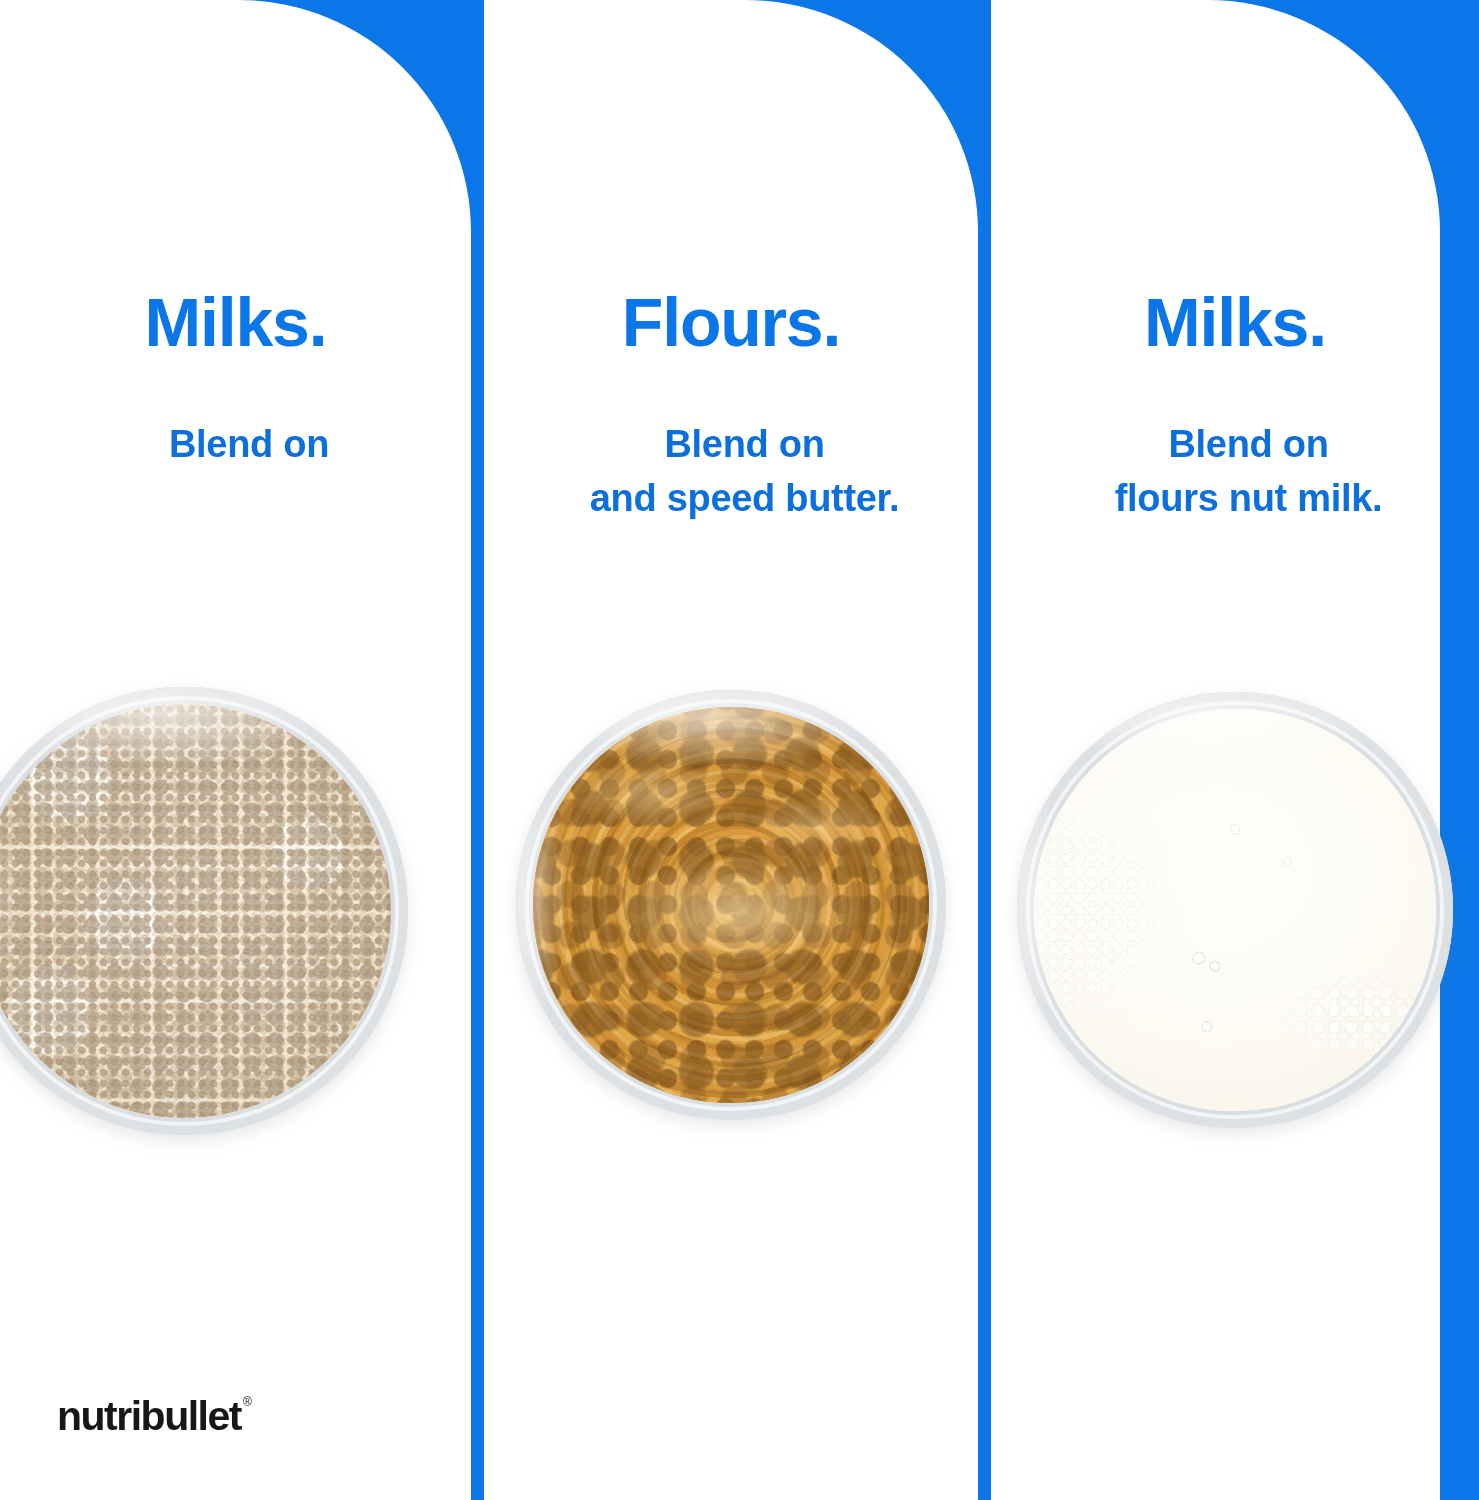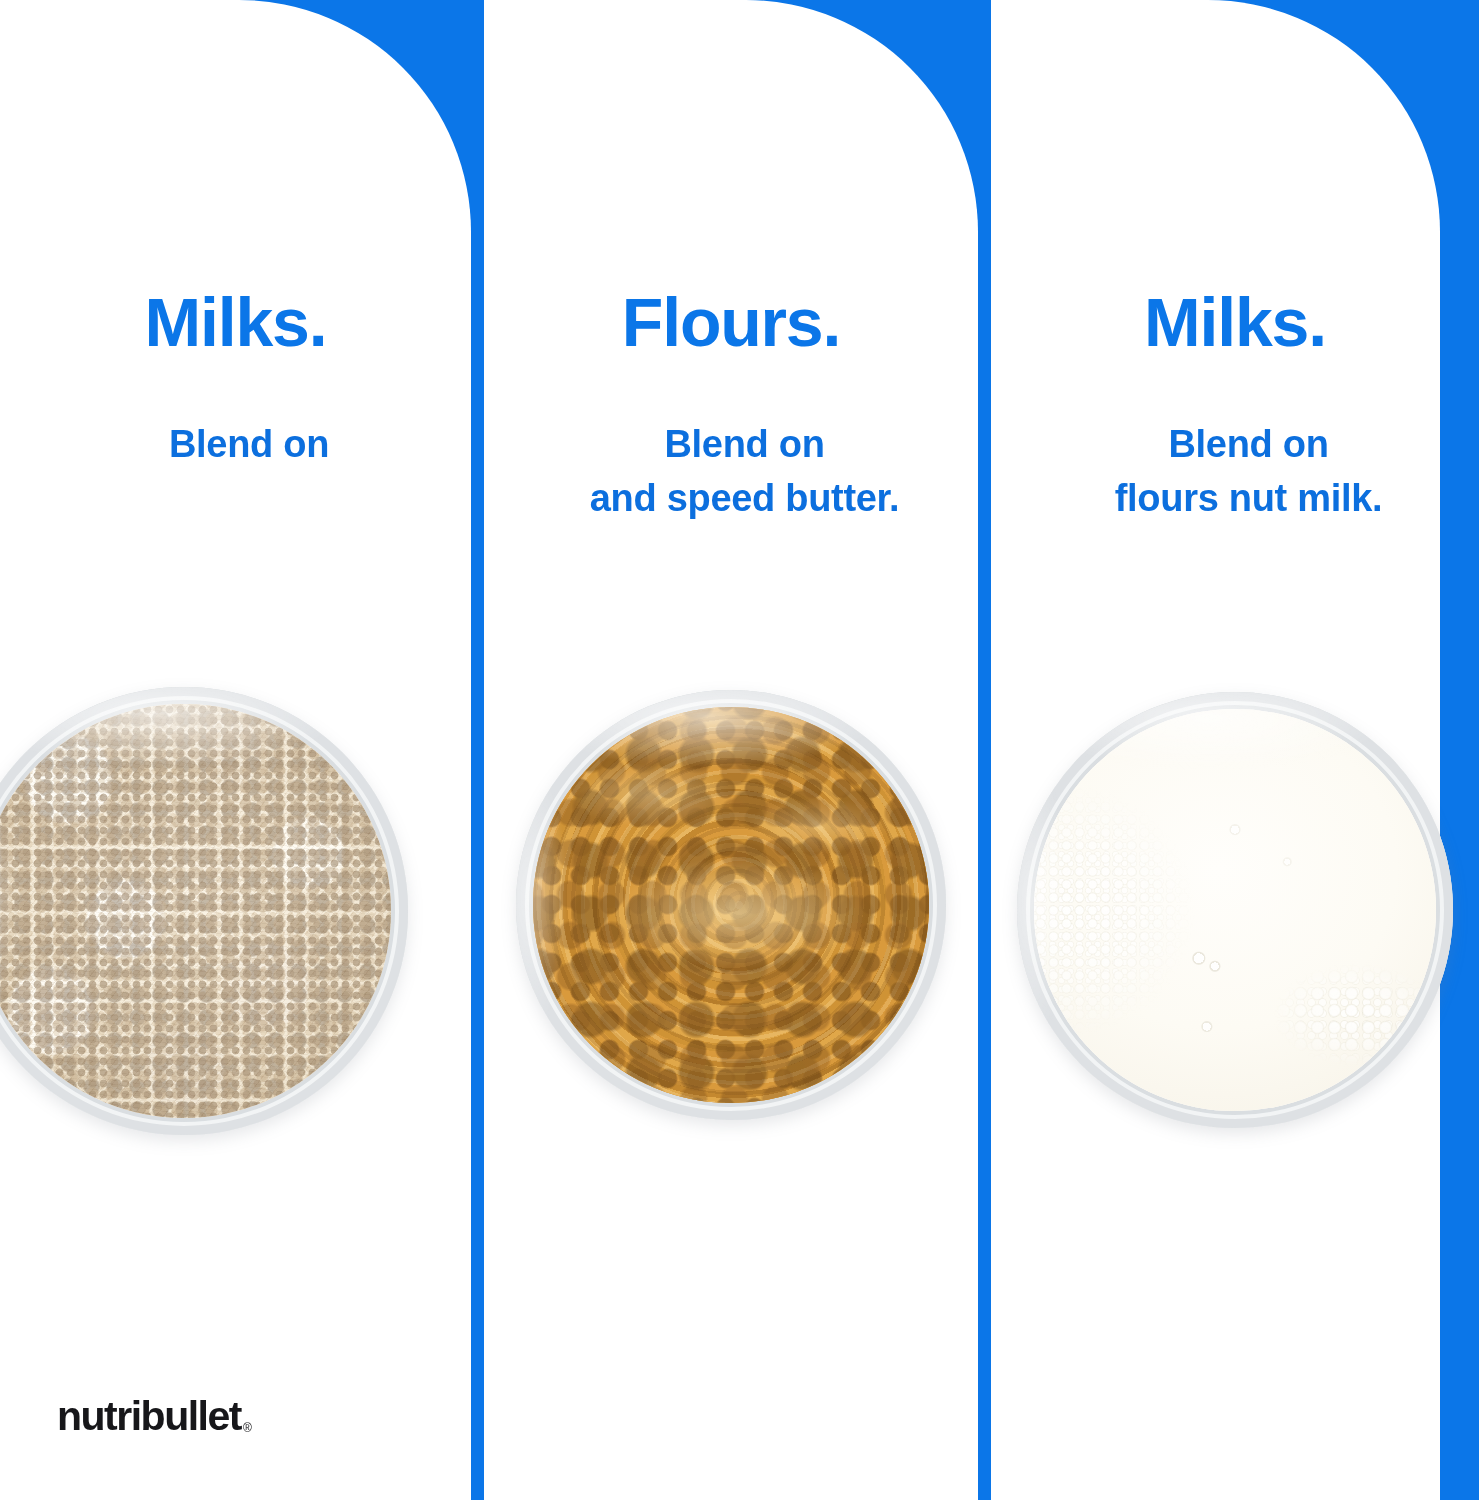--- a/index.html
+++ b/index.html
@@ -267,21 +267,21 @@
     position:absolute;
     left:57px;
     bottom:63px;
     color:#17171a;
     font-size:41px;
     font-weight:bold;
     letter-spacing:-1.5px;
     line-height:1;
     white-space:nowrap;
     display:flex;
-    align-items:flex-end;
+    align-items:flex-start;
     margin-top:47px;
   }
   .logo .reg{
     font-size:12px;
     font-weight:normal;
     letter-spacing:0;
     margin-left:2px;
     margin-bottom:3px;
   }
 </style>

